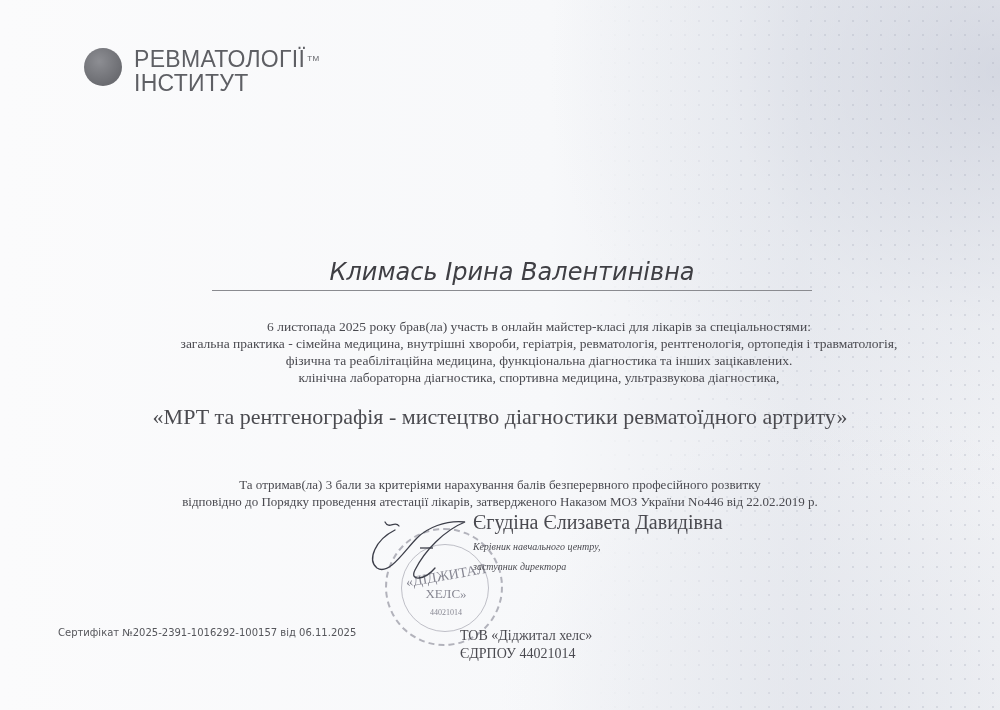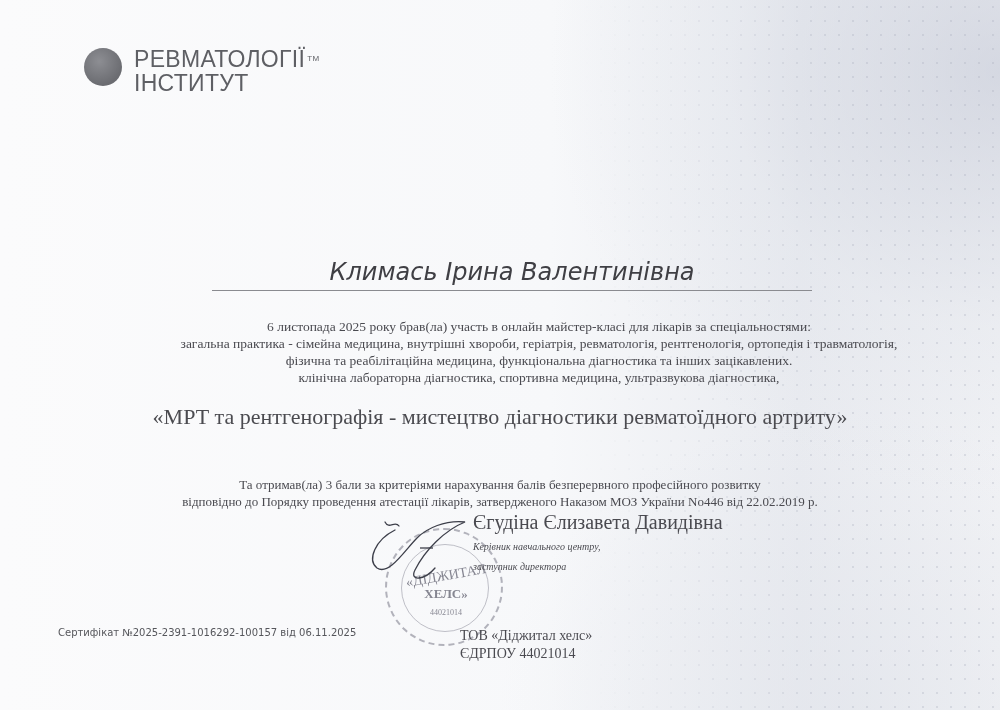--- a/index.html
+++ b/index.html
@@ -190,21 +190,21 @@
     }
     .stamp-text {
       position: absolute;
       left: 0;
       width: 118px;
       text-align: center;
       font-family: "Liberation Serif", serif;
       color: rgba(95,95,110,0.75);
     }
     .stamp-t1 { top: 38px; font-size: 14px; transform: rotate(-10deg); }
-    .stamp-t2 { top: 56px; font-size: 13px; font-weight: bold; }
+    .stamp-t2 { top: 56px; font-size: 13px; }
     .stamp-t3 { top: 78px; font-size: 8px; }
     .signature {
       position: absolute;
       left: 365px;
       top: 510px;
       width: 130px;
       height: 90px;
     }
   </style>
 </head>

